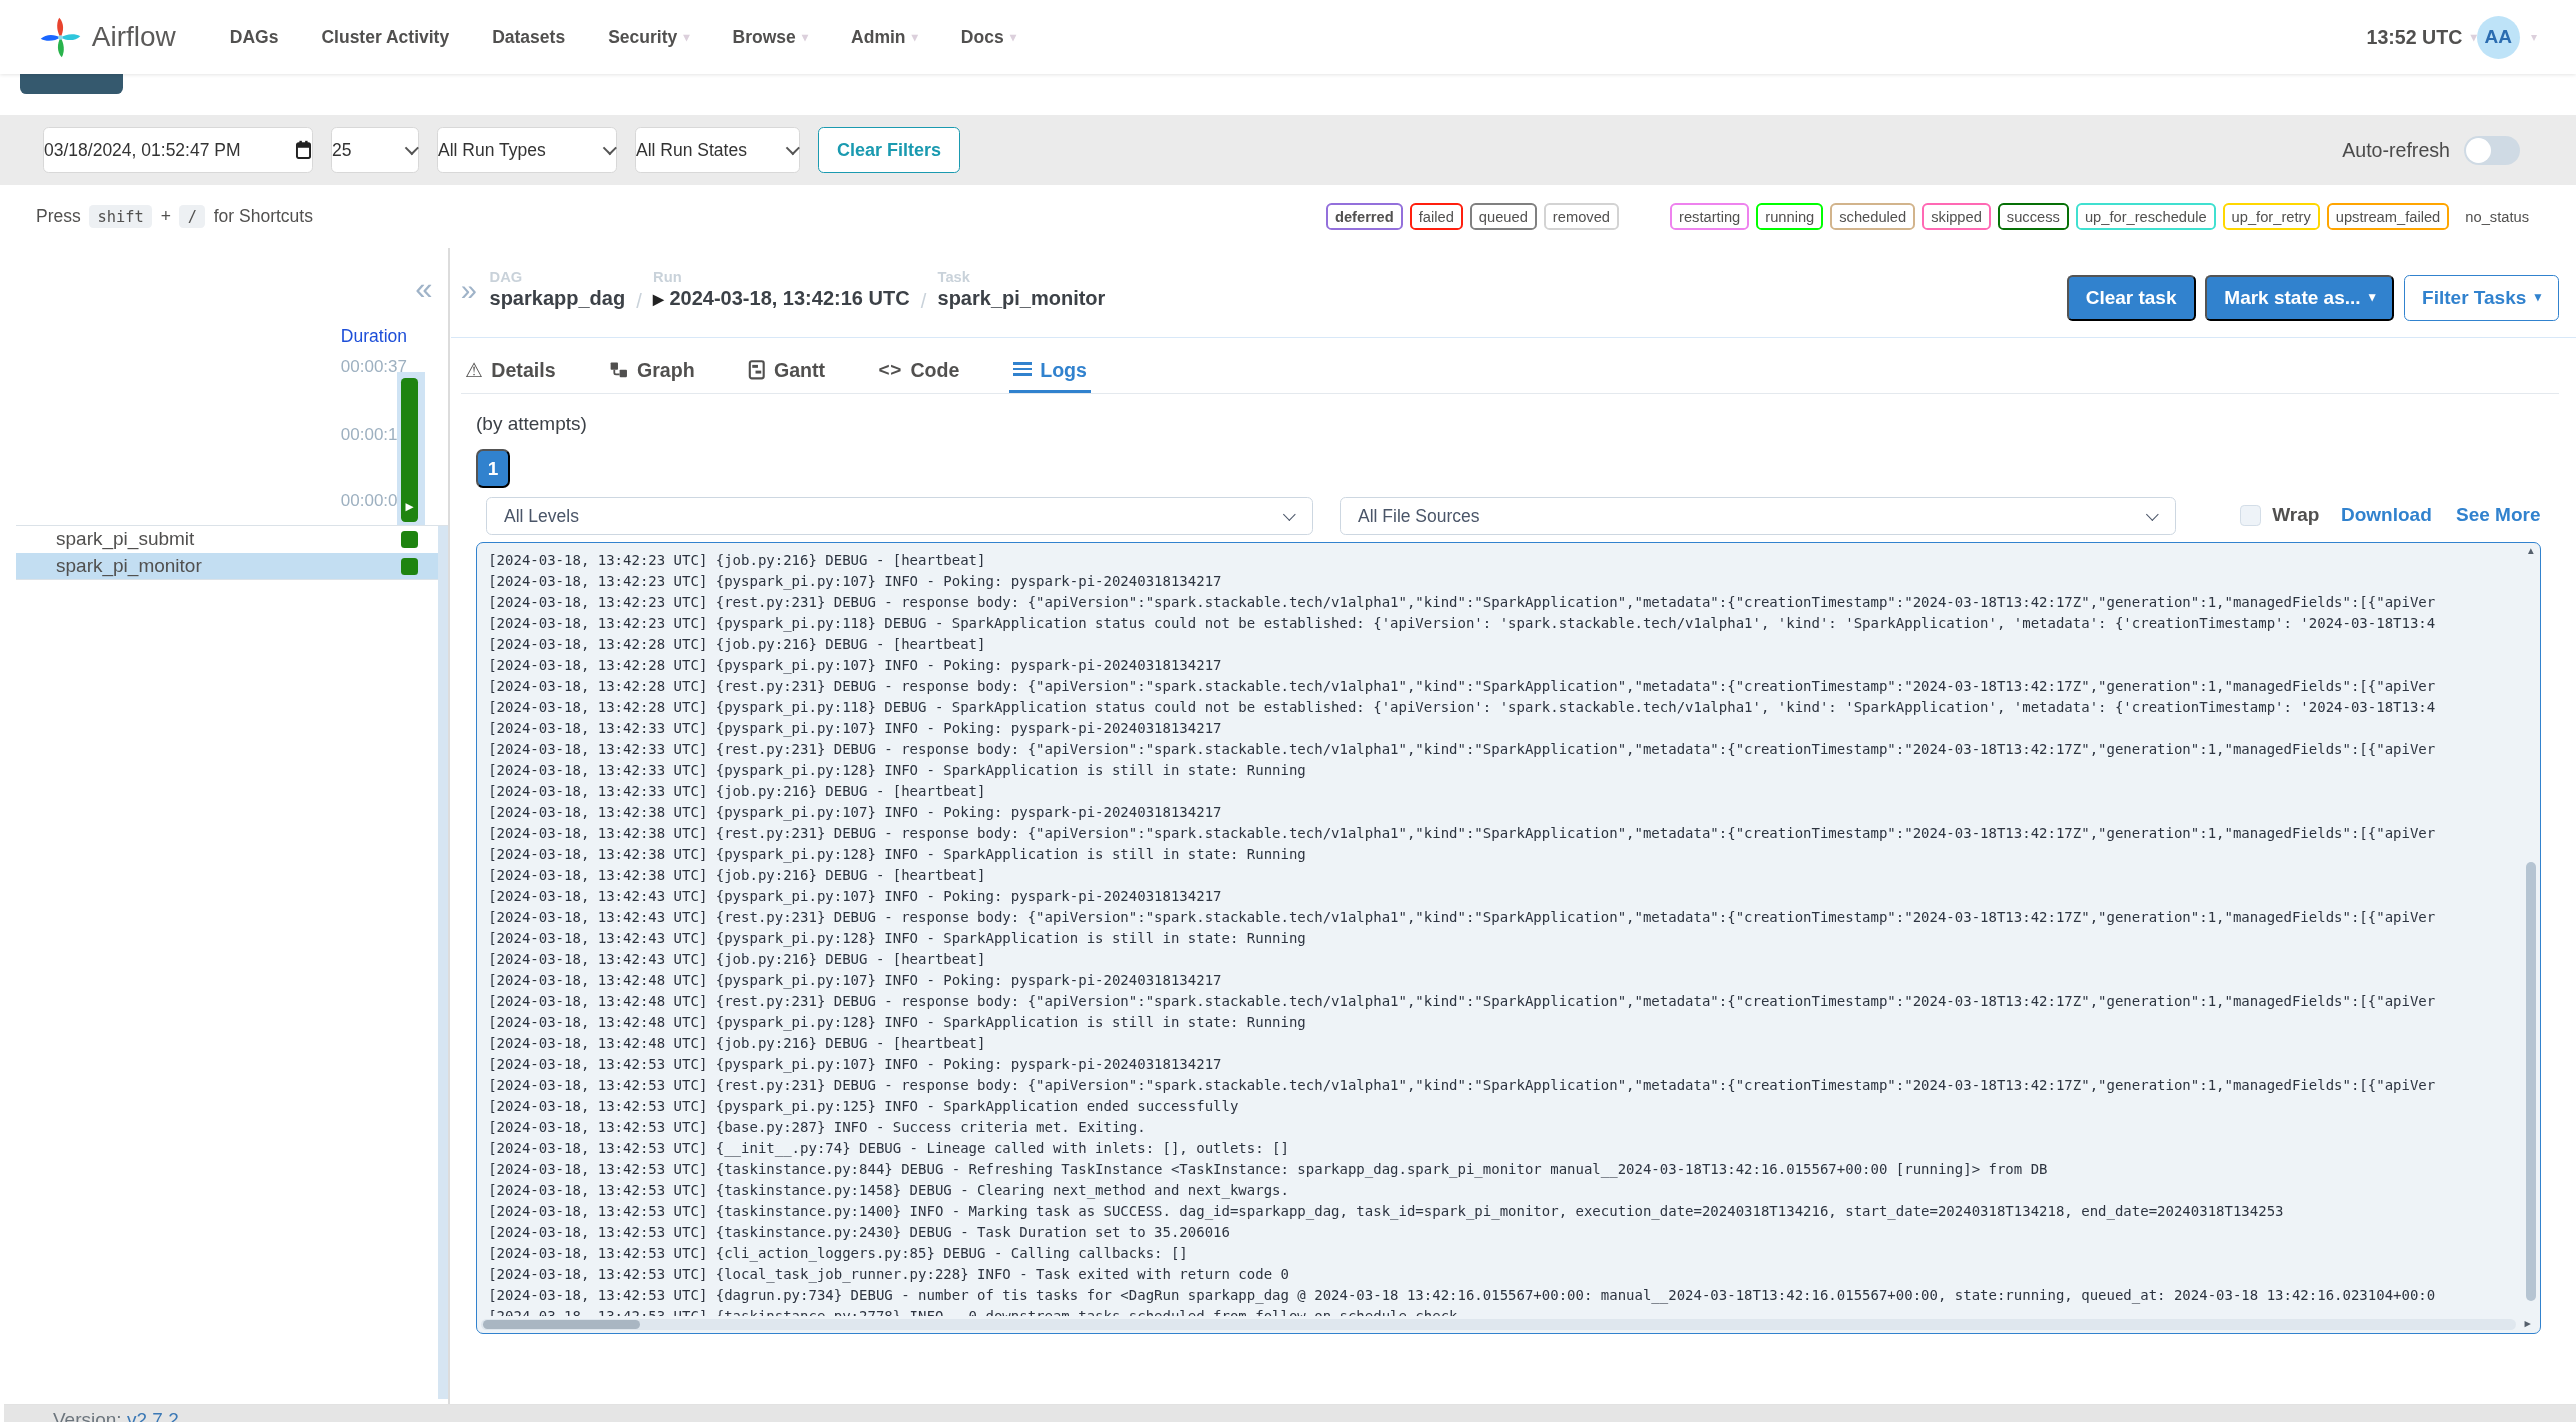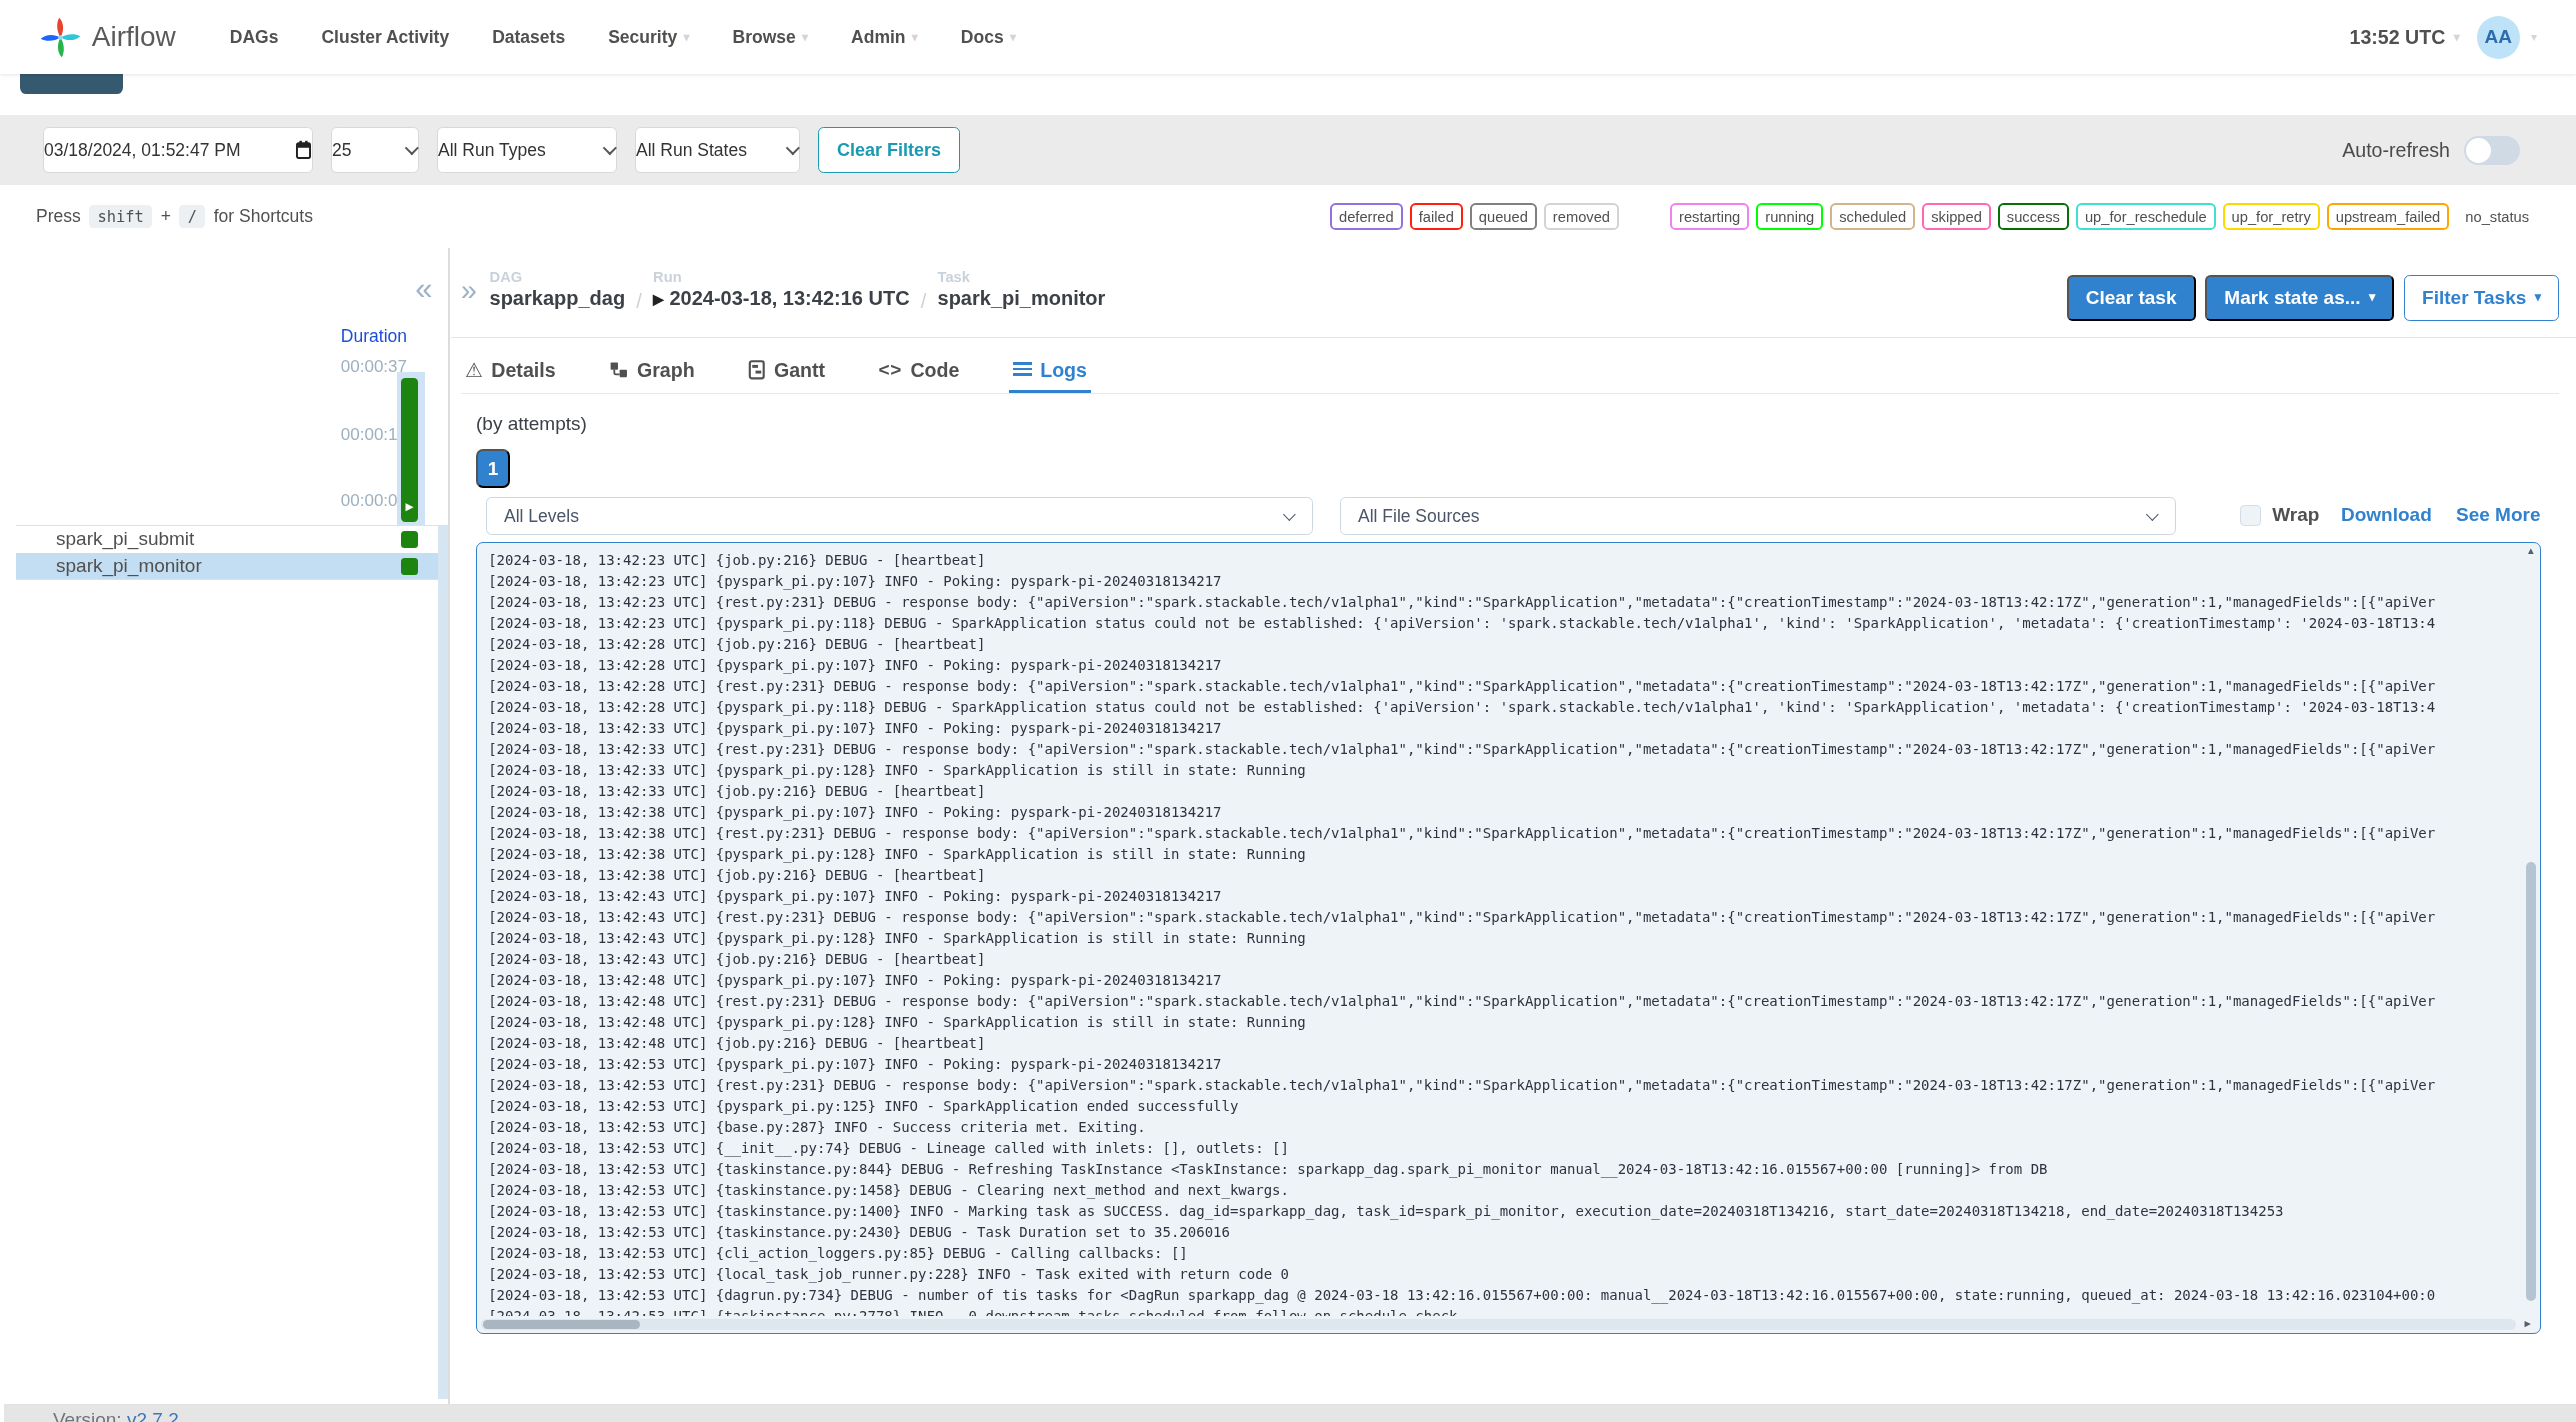--- a/index.html
+++ b/index.html
@@ -6,21 +6,21 @@
   .app{position:relative;width:2576px;height:1422px;background:#fff;overflow:hidden;
        font-family:"Liberation Sans",sans-serif;color:#51504f;}
 
   
   .navbar{position:absolute;top:0;left:0;right:0;height:74px;background:#fff;z-index:5;
           display:flex;align-items:center;padding:0 39px;box-shadow:0 1.4px 4.2px rgba(0,0,0,.14);}
   .brand{display:flex;align-items:center;margin-right:54px;}
   .brand-name{font-size:28px;color:#5b5a59;margin-left:9.8px;}
   .nav-item{font-size:17.5px;font-weight:600;color:#51504f;margin-right:43px;display:flex;align-items:center;gap:6.3px;cursor:pointer;}
   .nav-caret{color:#dcd0dc;font-size:12px;line-height:1;}
-  .nav-right{margin-left:auto;display:flex;align-items:center;gap:17px;text-align:right;}
+  .nav-right{margin-left:auto;display:flex;align-items:center;text-align:right;}
   .clock{font-size:19.6px;font-weight:700;color:#51504f;display:flex;align-items:center;gap:8.4px;}
   .avatar-wrap{display:flex;align-items:center;gap:11.2px;}
   .avatar{width:43px;height:43px;border-radius:50%;background:#bee3f8;color:#2b6cb0;font-weight:700;
           font-size:19px;display:flex;align-items:center;justify-content:center;}
 
   
   .panel-fragment{position:absolute;left:19.6px;top:70px;width:103px;height:24px;background:#35596e;border-radius:0 0 6.3px 6.3px;z-index:1;}
 
   
   .filterbar{position:absolute;left:0;top:115px;width:100%;height:70px;background:#ebebeb;z-index:2;
@@ -217,21 +217,21 @@
   <div class="shortcut-row">
     <div class="hint">
       <span>Press</span>
       <kbd>shift</kbd>
       <span>+</span>
       <kbd>/</kbd>
       <span>for Shortcuts</span>
     </div>
     <div class="badges">
 
-    <span class="badge" style="border-color: rgb(147, 112, 219);">deferred</span>
+    <span class="badge" style="border-color: rgb(147, 112, 219); font-weight: bold;">deferred</span>
         <span class="badge" style="border-color: rgb(255, 31, 14);">failed</span>
         <span class="badge" style="border-color: rgb(128, 128, 128);">queued</span>
         <span class="badge" style="border-color: rgb(211, 211, 211);">removed</span>
         <span class="badge" style="border-color: rgb(238, 130, 238); margin-left: 44px;">restarting</span>
         <span class="badge" style="border-color: rgb(0, 255, 0);">running</span>
         <span class="badge" style="border-color: rgb(210, 180, 140);">scheduled</span>
         <span class="badge" style="border-color: rgb(255, 105, 180);">skipped</span>
         <span class="badge" style="border-color: rgb(6, 112, 6);">success</span>
         <span class="badge" style="border-color: rgb(64, 224, 208);">up_for_reschedule</span>
         <span class="badge" style="border-color: rgb(255, 215, 0);">up_for_retry</span>

